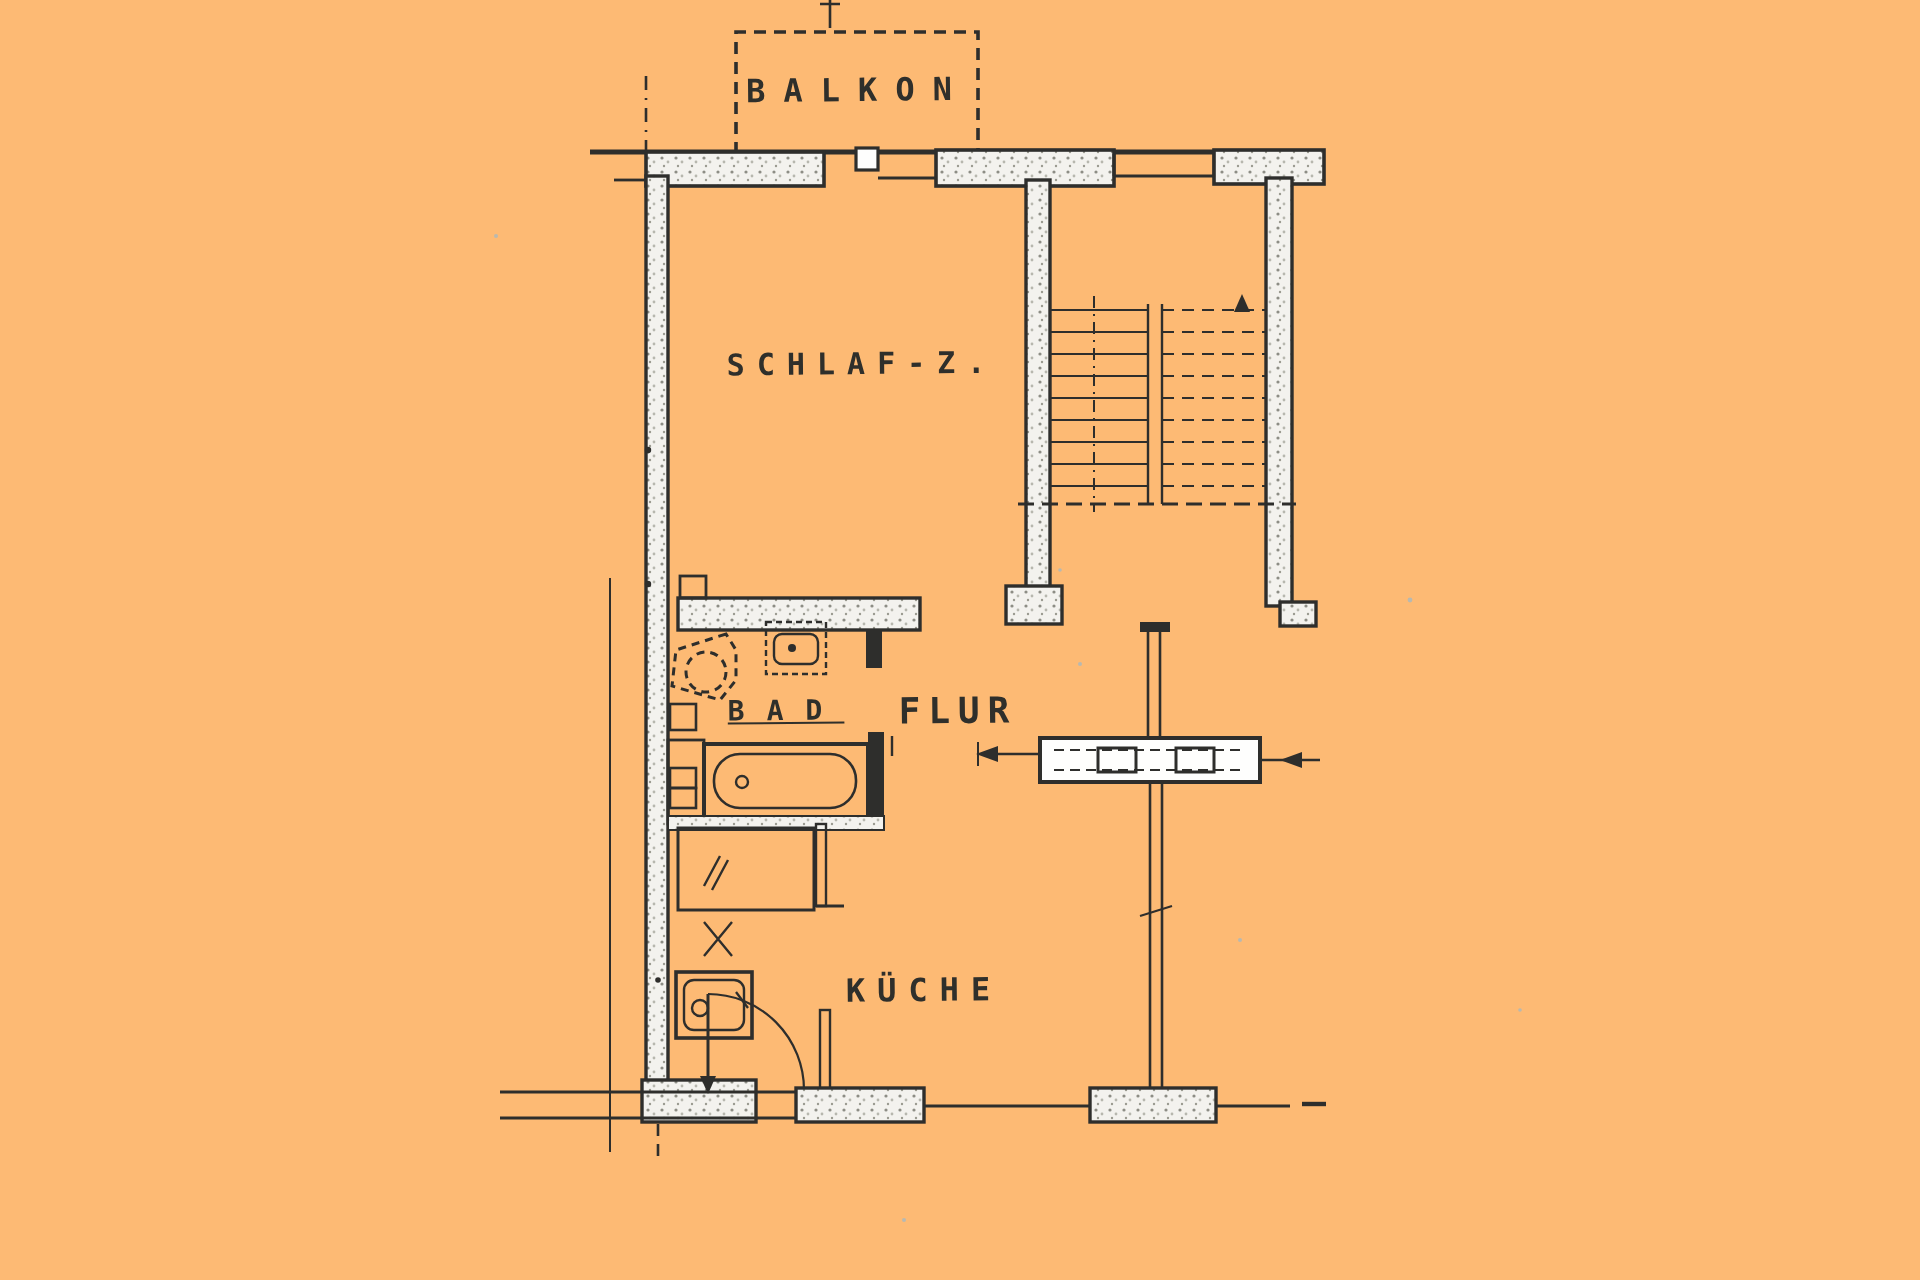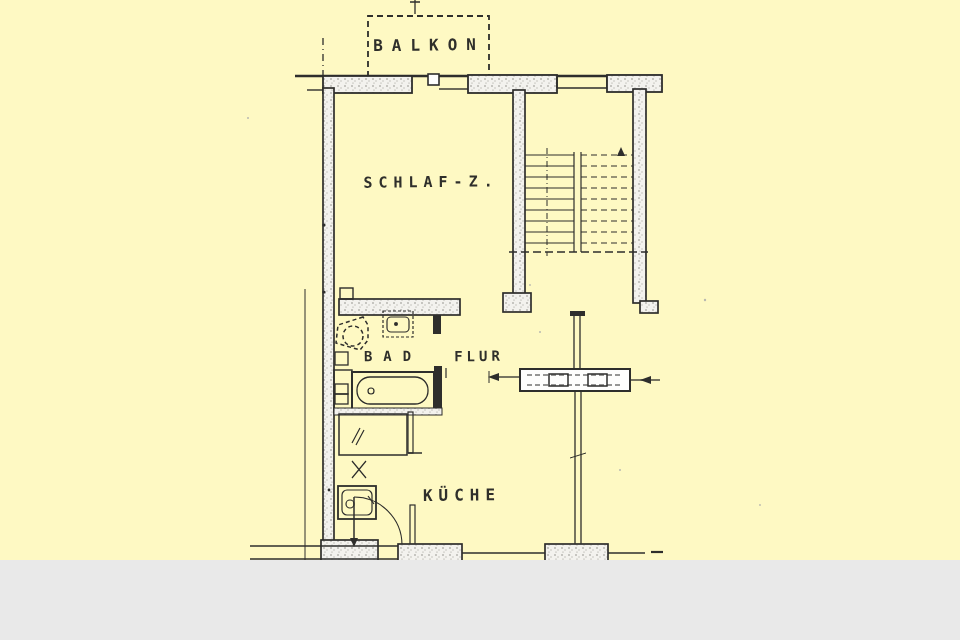--- a/index.html
+++ b/index.html
@@ -1,28 +1,28 @@
 <!DOCTYPE html>
 <html><head>
 <meta charset="utf-8">
 <style>
   html,body{margin:0;padding:0;background:#e9e9e9;}
   .page{
-    position:relative;width:960px;height:560px;background:#fef9c3;overflow:hidden;
+    position:relative;width:960px;height:640px;background:#fdba74;overflow:hidden;
     font-family:"DejaVu Sans Mono","Liberation Mono",monospace;
   }
   svg{position:absolute;left:0;top:0;}
   .room-label{
     position:absolute;transform:translate(-50%,-50%) rotate(-0.6deg);
     color:#2f2f2b;white-space:nowrap;font-weight:bold;
   }
   .lbl-balkon{font-size:16px;letter-spacing:9px;}
   .lbl-schlafzimmer{font-size:15px;letter-spacing:6px;}
-  .lbl-bad{font-size:14px;letter-spacing:11px;}
-  .lbl-flur{font-size:14px;letter-spacing:4px;}
+  .lbl-bad{font-size:14px;letter-spacing:11px;text-decoration:underline;}
+  .lbl-flur{font-size:18px;letter-spacing:4px;}
   .lbl-kueche{font-size:16px;letter-spacing:6px;}
 </style>
 </head>
 <body>
 
 <div class="page">
 
   <svg width="960" height="640" viewBox="0 0 960 640">
     <defs>
       <pattern id="speckle" width="7" height="7" patternUnits="userSpaceOnUse">

